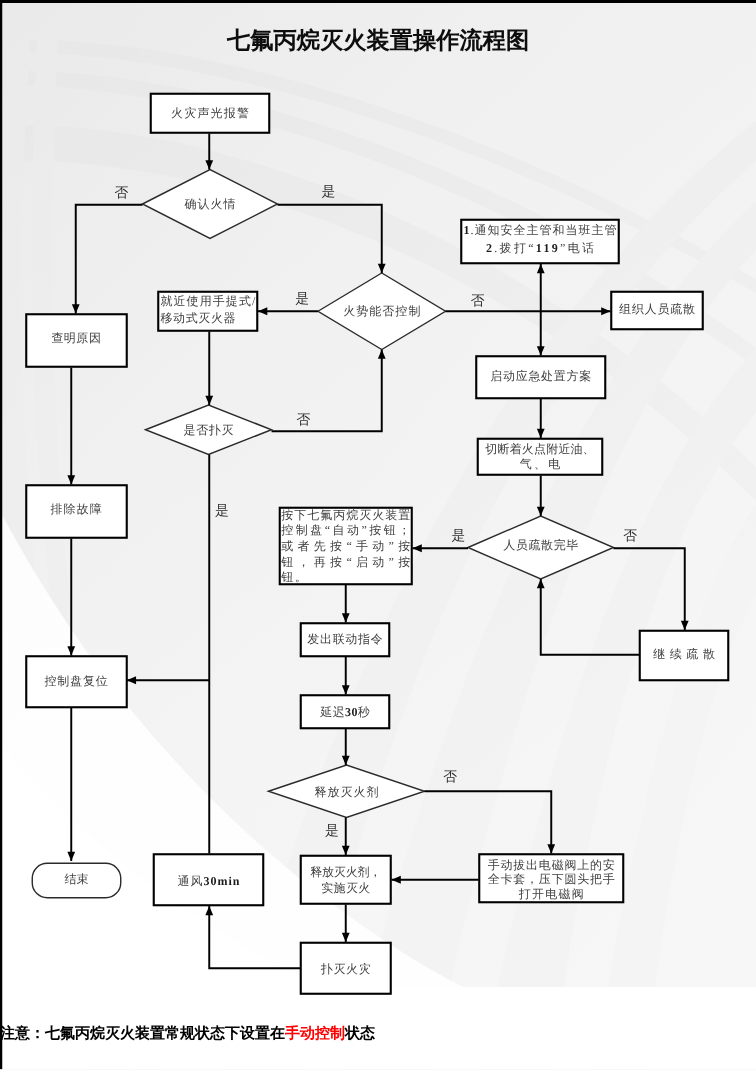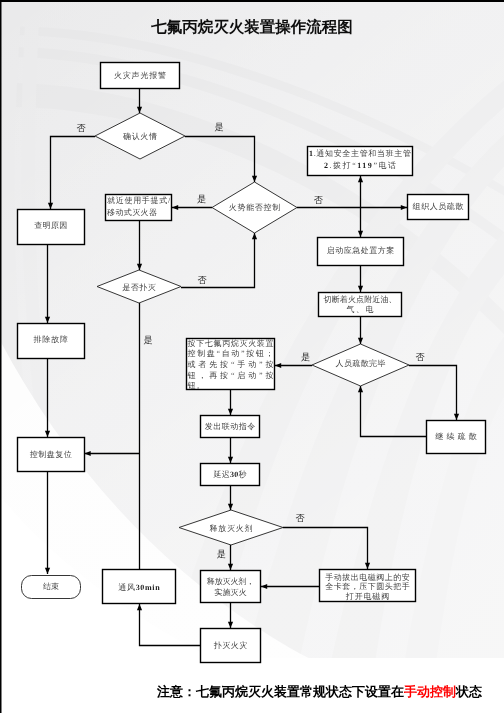--- a/index.html
+++ b/index.html
@@ -3,22 +3,22 @@
 <meta charset="utf-8">
 <title>flowchart</title>
 <style>
   html,body{margin:0;padding:0;background:#ffffff;-webkit-font-smoothing:antialiased;text-rendering:geometricPrecision;}
   #page{position:relative;width:504px;height:713px;overflow:hidden;background:#e5e5e5;
         font-family:"Liberation Serif","DejaVu Serif",serif;}
   #bg{position:absolute;left:0;top:0;width:504px;height:713px;}
   #diagram{position:absolute;left:0;top:0;width:504px;height:713px;}
   #title{position:absolute;left:0;top:17px;width:504px;text-align:center;
          font-size:15.5px;font-weight:bold;color:#0d0d0d;}
-  #note{position:absolute;left:0;top:685px;width:504px;text-align:right;padding-right:22px;
-        font-size:13px;font-weight:bold;color:#000;box-sizing:border-box;white-space:nowrap;line-height:1;}
+  #note{position:absolute;left:0;top:685px;width:504px;padding-right:22px;
+        font-size:10px;font-weight:bold;color:#000;box-sizing:border-box;white-space:nowrap;line-height:1;}
   .redtxt{color:#ff0000;}
   .nd{fill:#ffffff;stroke:#000000;stroke-width:1.4;}
   .dm{fill:#ffffff;stroke:#2b2b2b;stroke-width:0.95;}
   .ln{stroke:#000000;stroke-width:1.3;fill:none;}
   .ah{fill:#000000;}
   .tx{fill:#3f3f3f;font-size:8px;}
   .lbl{fill:#2e2e2e;font-size:9.2px;}
 </style>
 </head>
 <body>

